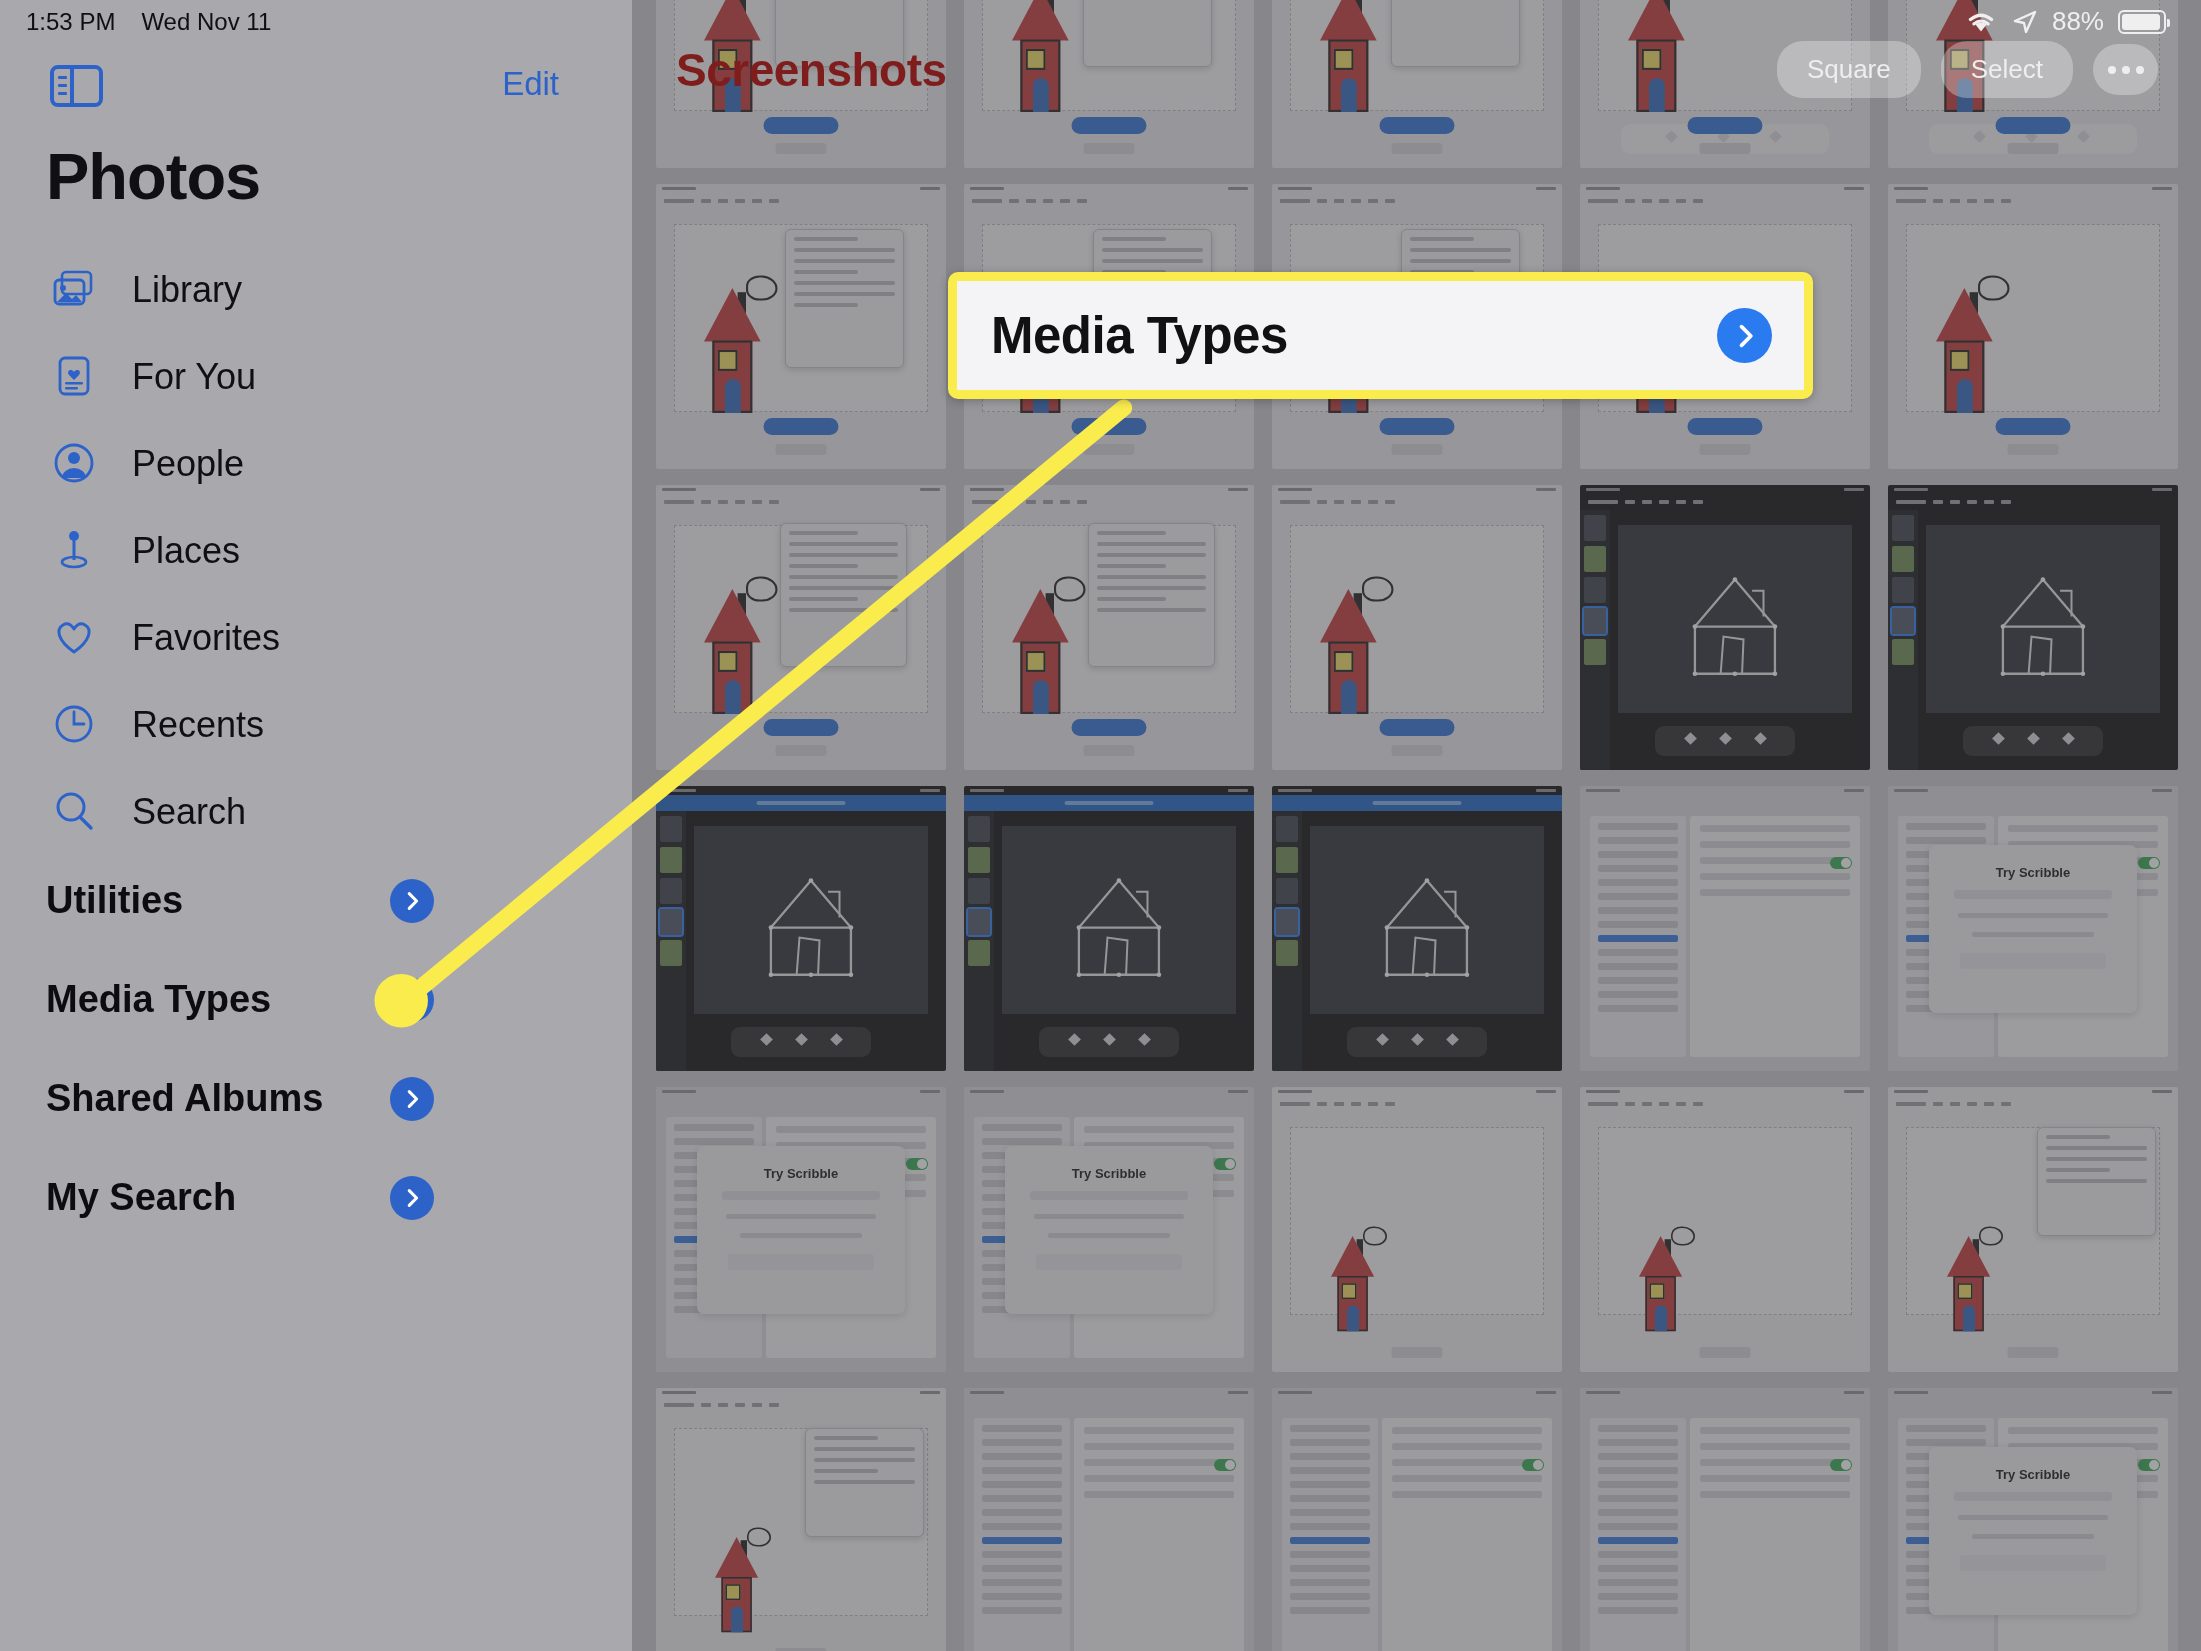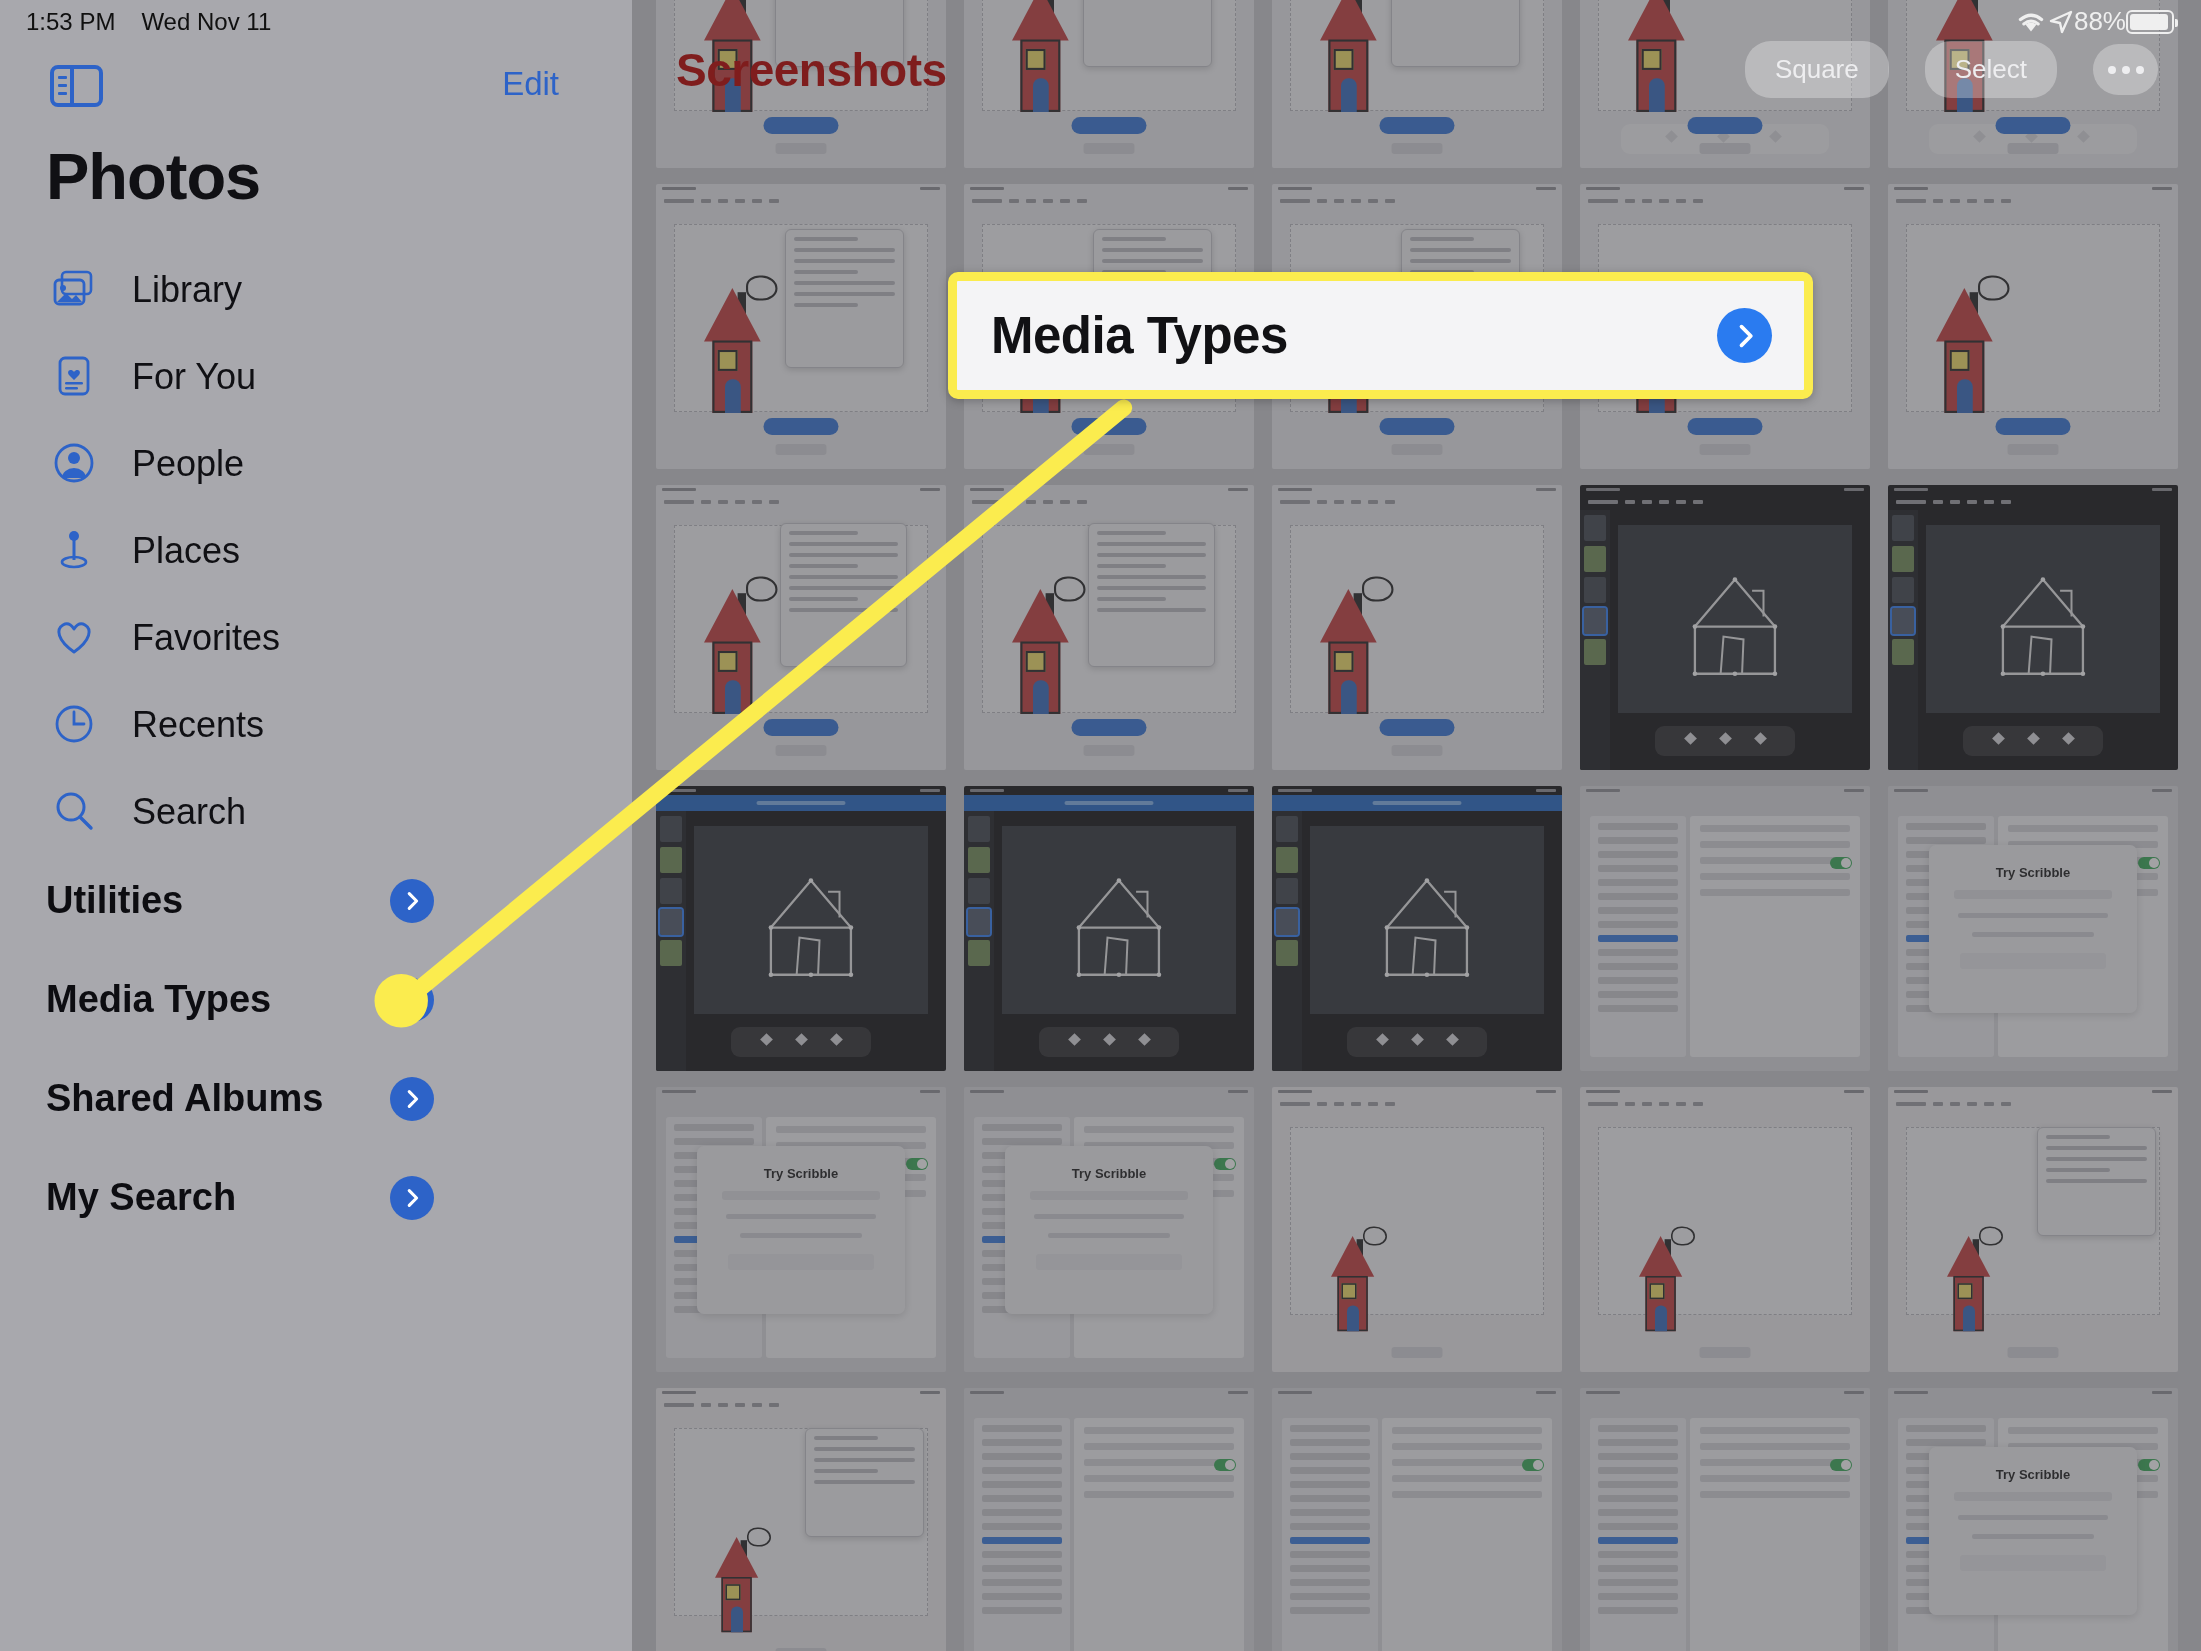--- a/index.html
+++ b/index.html
@@ -185,21 +185,21 @@
   
   #topbar{
     position:absolute; left: 632px; top: 0; width: 1570px; height: 139px;
     display:flex; align-items:center; padding: 0 44px 0 44px;
     pointer-events:none;
   }
   #album-title{
     font-size: 46px; font-weight: bold; color: #7f1d1d;
     letter-spacing: -0.5px;
   }
-  #topbar-actions{ margin-left:auto; display:flex; align-items:center; gap: 36px; }
+  #topbar-actions{ margin-left:auto; display:flex; align-items:center; gap: 20px; }
   .pill{
     background: rgba(255,255,255,.30);
     color: #eeeef0; font-size: 26px;
     padding: 13px 30px; border-radius: 26px;
     pointer-events:auto;
   }
   .pill.round{
     width: 65px; height: 51px; padding:0;
     display:flex; align-items:center; justify-content:center; gap:6px;
   }
@@ -209,22 +209,22 @@
   #sidebar{
     position:absolute; left:0; top:0; width: 632px; height:1651px;
     background: #a8a8ad;
   }
   #statusbar{
     position:absolute; top: 8px; left: 26px;
     display:flex; align-items:center; gap: 26px;
     font-size: 24px; color:#101010; font-weight: 500;
   }
   #status-right{
-    position: absolute; top: 6px; right: 28px;
-    display:flex; align-items:center; 
+    position: absolute; top: 6px; right: 36px;
+    display:flex; align-items:center; gap:14px;
     font-size: 26px; color:#efefef; font-weight:500;
     z-index: 40;
   }
   .battery{
     width: 48px; height: 24px; border:2px solid #efefef; border-radius:6px;
     position:relative;
   }
   .battery::before{
     content:""; position:absolute; left:2px; top:2px; bottom:2px; right:4px;
     background:#efefef; border-radius:3px;

